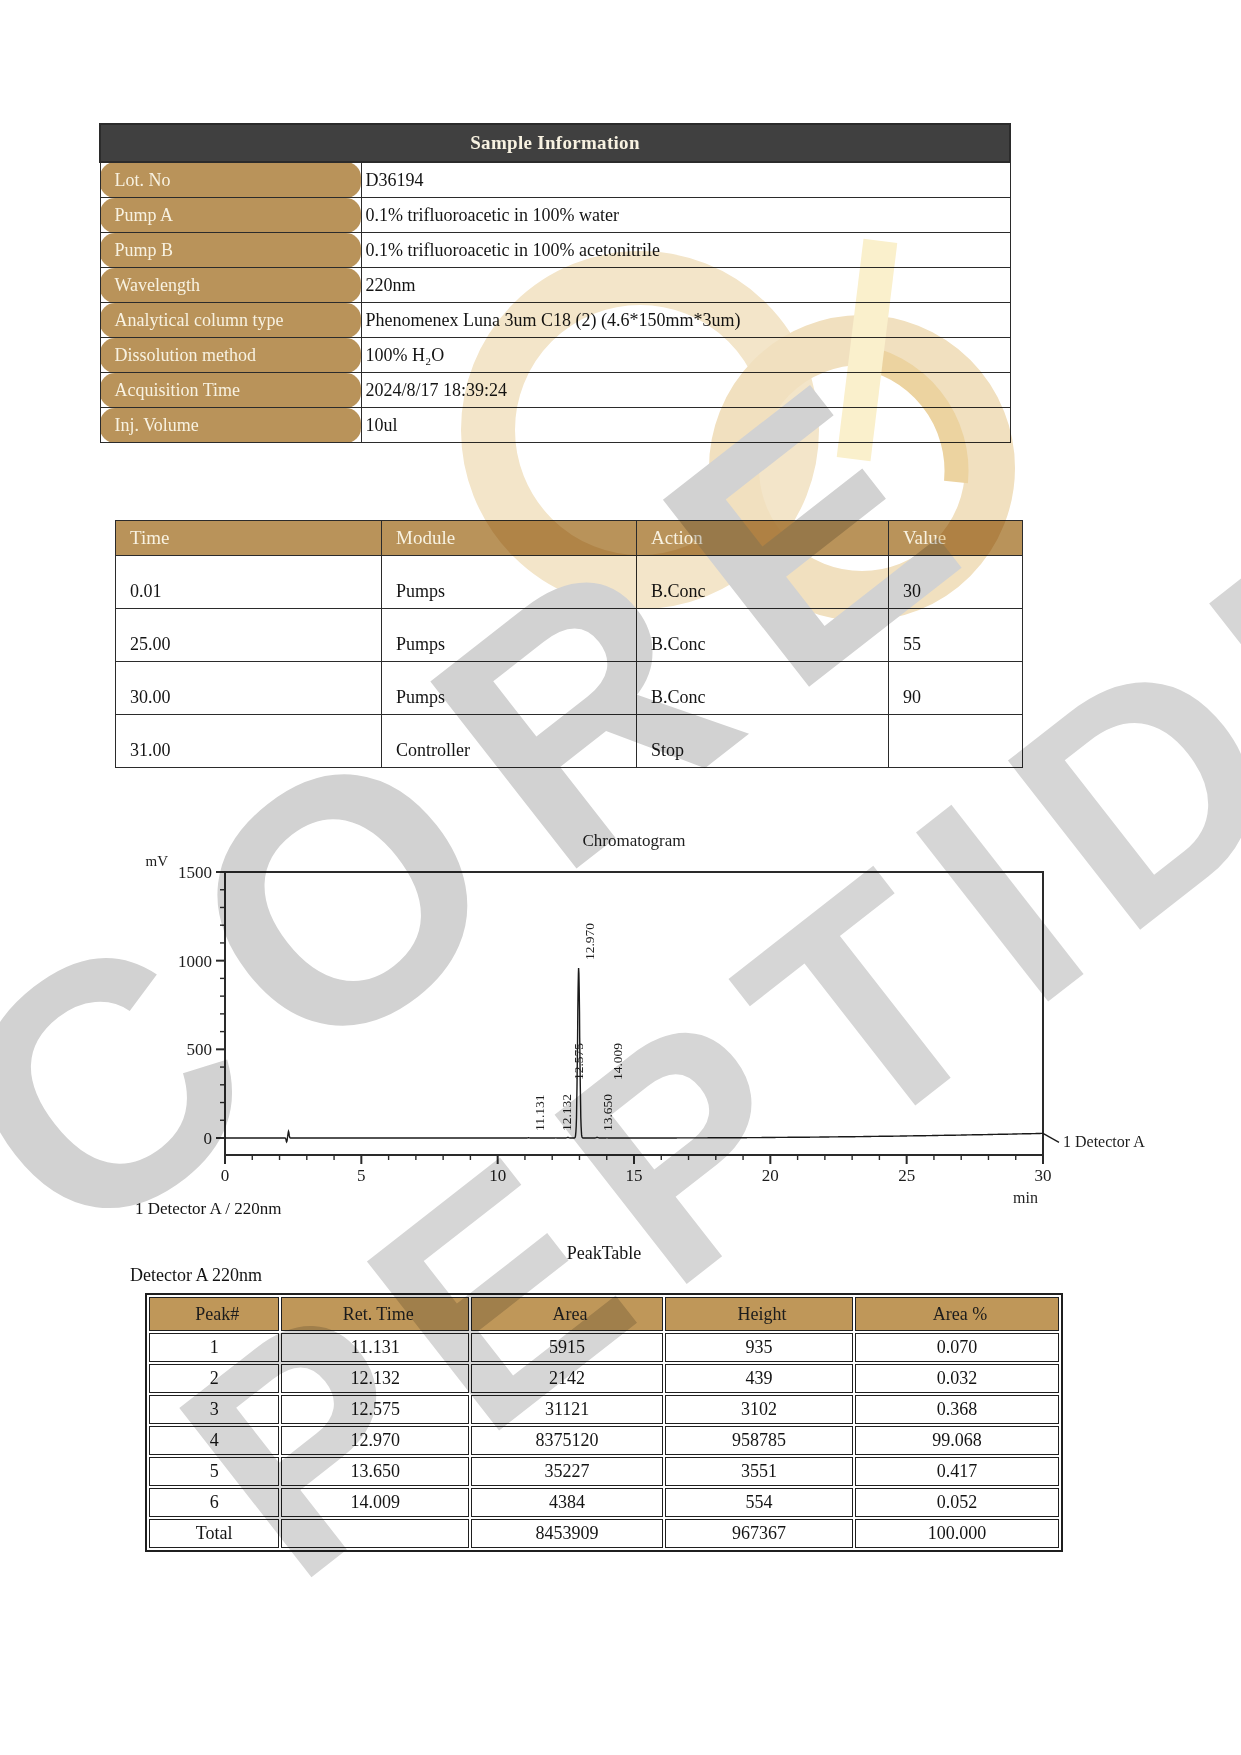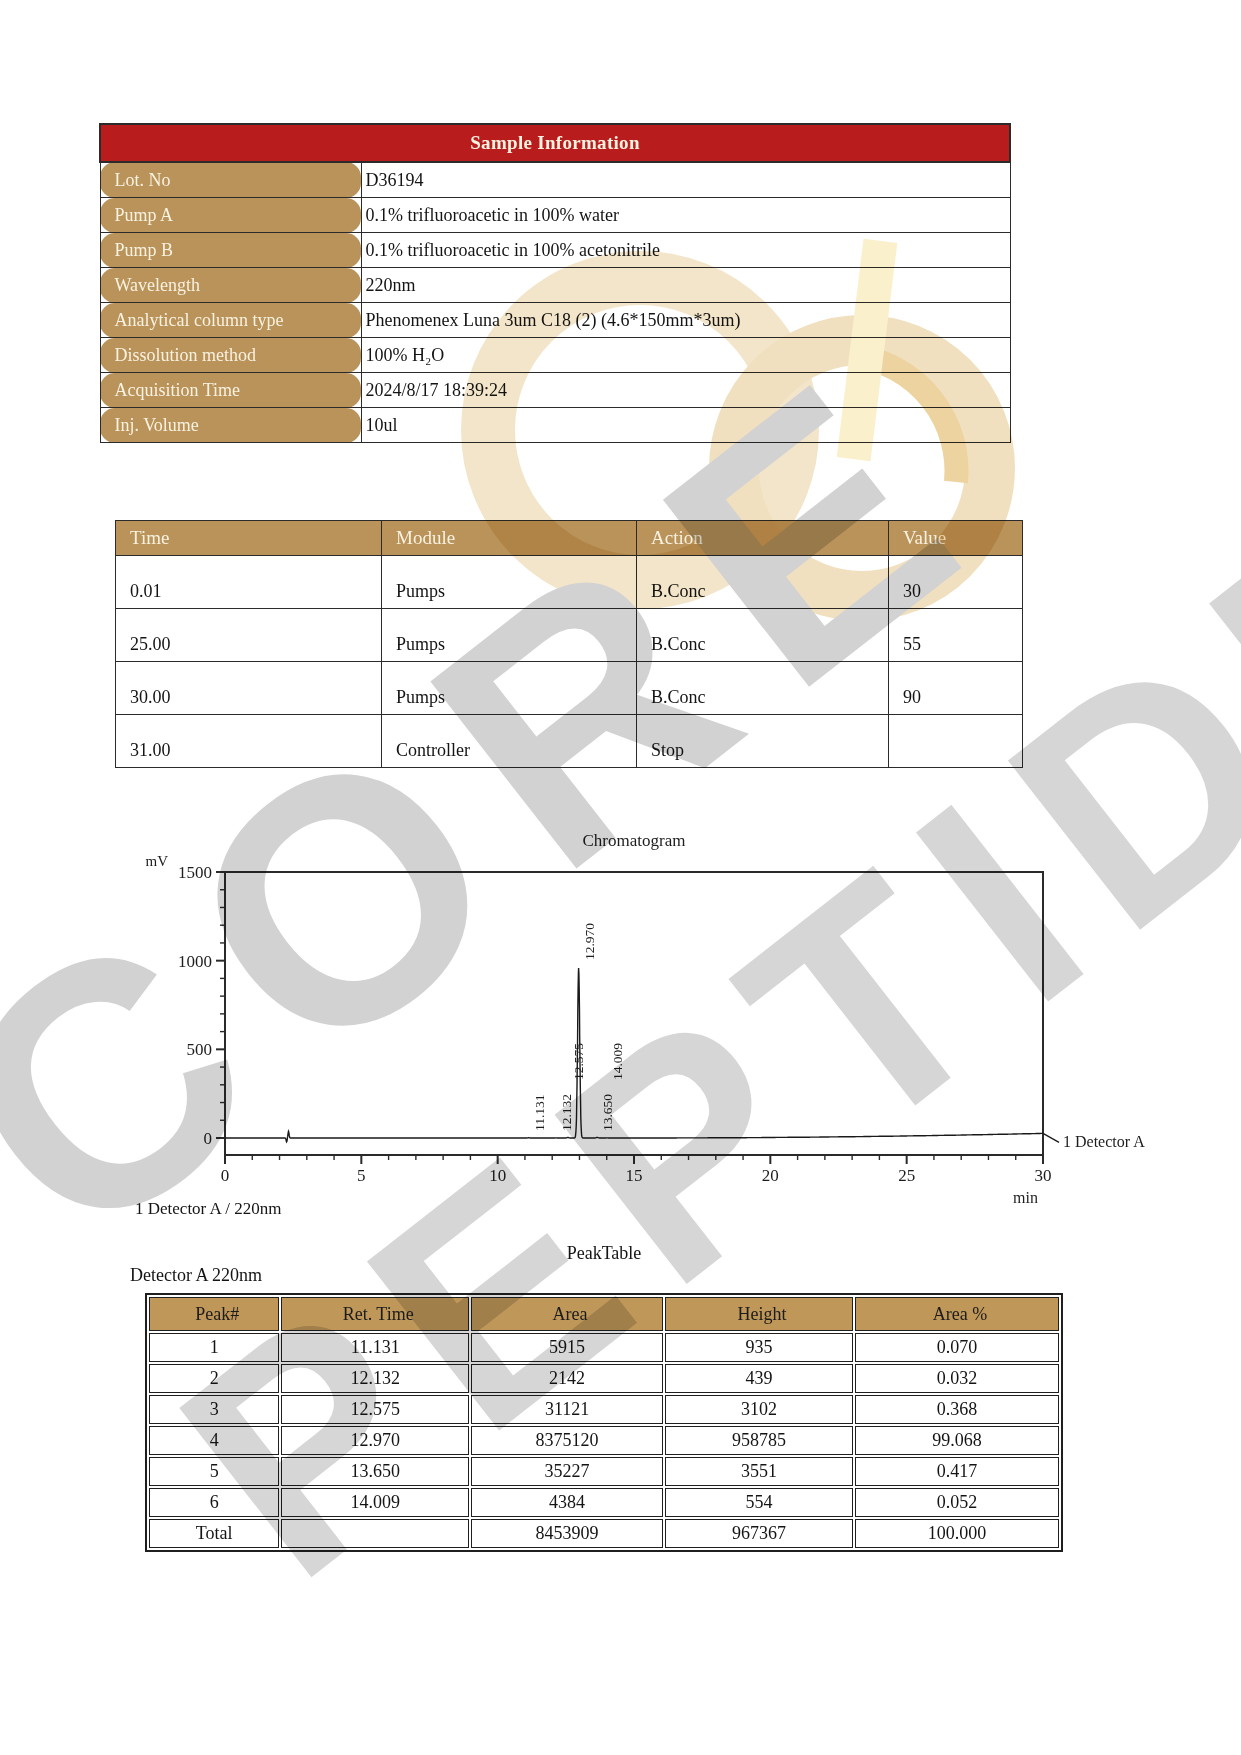--- a/index.html
+++ b/index.html
@@ -3,21 +3,21 @@
 <meta charset="utf-8">
 <style>
   html,body{margin:0;padding:0;background:#ffffff;}
   body{width:1241px;height:1755px;font-family:"Liberation Serif","DejaVu Serif",serif;}
   .page{position:relative;width:1241px;height:1755px;background:#fff;overflow:hidden;}
 
   table{position:absolute;border-collapse:collapse;table-layout:fixed;}
 
   
   #sample-table{left:99px;top:123px;width:910px;}
-  #sample-table th.title{height:34px;background:#b91c1c;color:#f8f2e1;
+  #sample-table th.title{height:34px;background:#404040;color:#f8f2e1;
     font-size:19px;font-weight:bold;text-align:center;border:2px solid #2b2b2b;letter-spacing:.3px;}
   #sample-table td{height:34px;font-size:18px;border:1.8px solid #2b2b2b;
     vertical-align:middle;white-space:nowrap;overflow:hidden;}
   #sample-table td.lbl{width:261px;background:#b9935a;color:#f8f2e1;padding:0 0 0 14px;border-radius:15px;}
   #sample-table td.val{background:transparent;color:#141414;padding:0 0 0 4px;}
 
   
   #gradient-table{left:103px;top:520px;width:907px;margin-left:12px;}
   #gradient-table th{height:34px;background:#b9935a;color:#f8f2e1;font-weight:normal;
     font-size:19px;text-align:left;padding:0 0 0 14px;border:1.8px solid #2b2b2b;}

